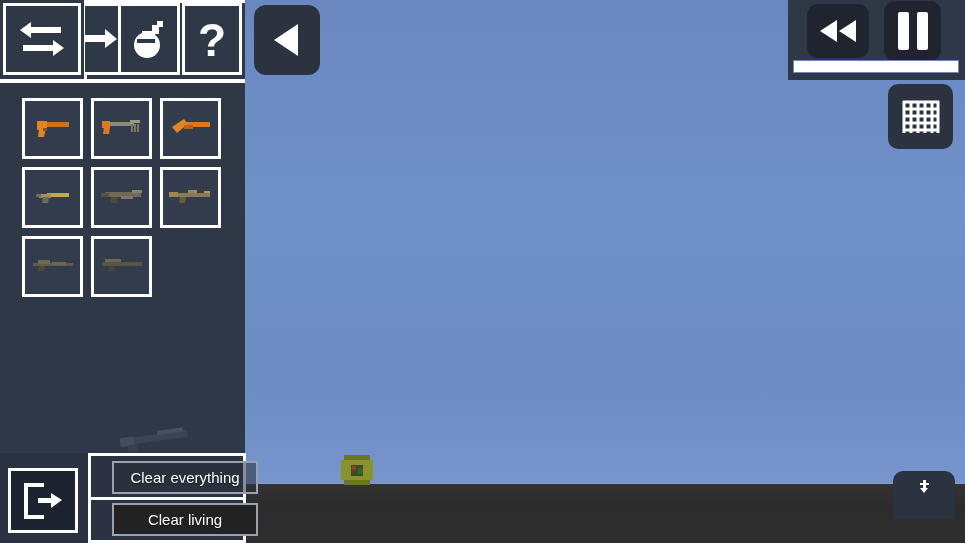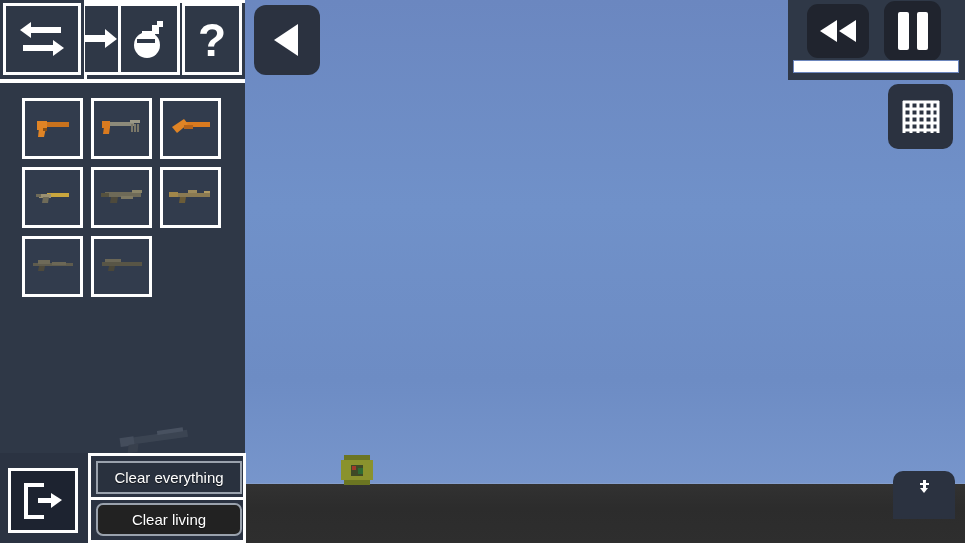--- a/index.html
+++ b/index.html
@@ -51,26 +51,26 @@
             transform:rotate(-8deg);opacity:.92;}
 
   
   .exit-btn{position:absolute;left:8px;top:468px;width:70px;height:65px;
             box-sizing:border-box;border:3px solid #ffffff;background:#1d2330;
             display:flex;align-items:center;justify-content:center;}
 
   
   .clear-group{position:absolute;left:88px;top:453px;width:158px;height:90px;
                box-sizing:border-box;border:3px solid #ffffff;background:transparent;}
-  .clear-btn{position:absolute;left:5px;width:146px;height:33px;
+  .clear-btn{position:absolute;left:21px;width:146px;height:33px;
              box-sizing:border-box;border:2px solid #9aa2ad;
              color:#ffffff;font-size:15px;display:flex;align-items:center;justify-content:center;
              text-shadow:0 1px 1px rgba(0,0,0,.6);}
   .clear-btn.top{top:5px;background:rgba(40,47,60,.55);}
-  .clear-btn.bottom{top:47px;background:#222222;border-radius:7px;}
+  .clear-btn.bottom{top:47px;background:#222222;}
   .clear-sep{position:absolute;left:0;top:41px;width:152px;height:3px;background:#ffffff;}
 
   
   .back-btn{position:absolute;left:254px;top:5px;width:66px;height:70px;border-radius:12px;
             background:#2b3240;display:flex;align-items:center;justify-content:center;}
   .rewind-btn{position:absolute;left:807px;top:4px;width:62px;height:54px;border-radius:11px;
               background:#20242e;display:flex;align-items:center;justify-content:center;}
   .pause-btn{position:absolute;left:884px;top:1px;width:57px;height:60px;border-radius:11px;
              background:#20242e;display:flex;align-items:center;justify-content:center;gap:7px;}
   .pause-btn i{display:block;width:11px;height:37px;background:#ffffff;border-radius:2px;}

